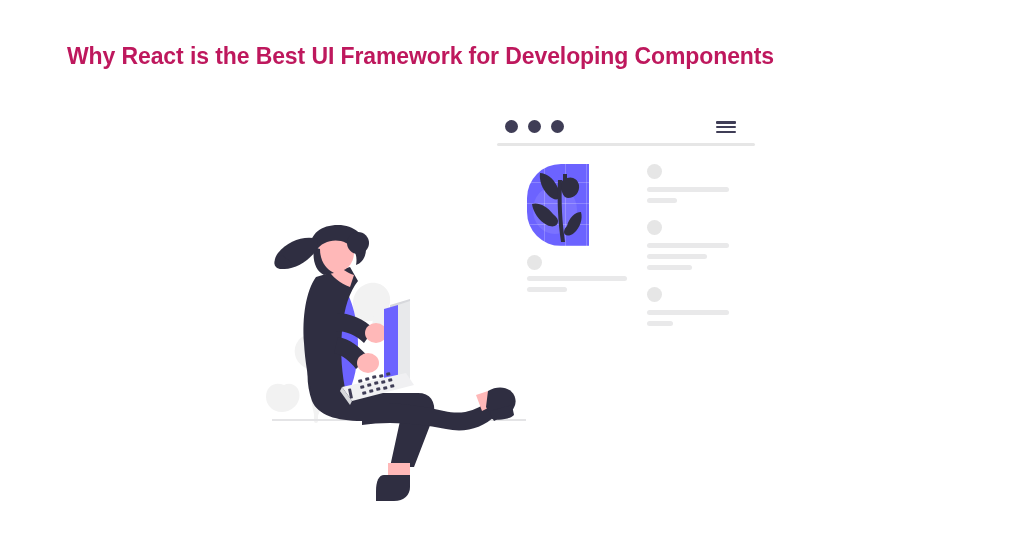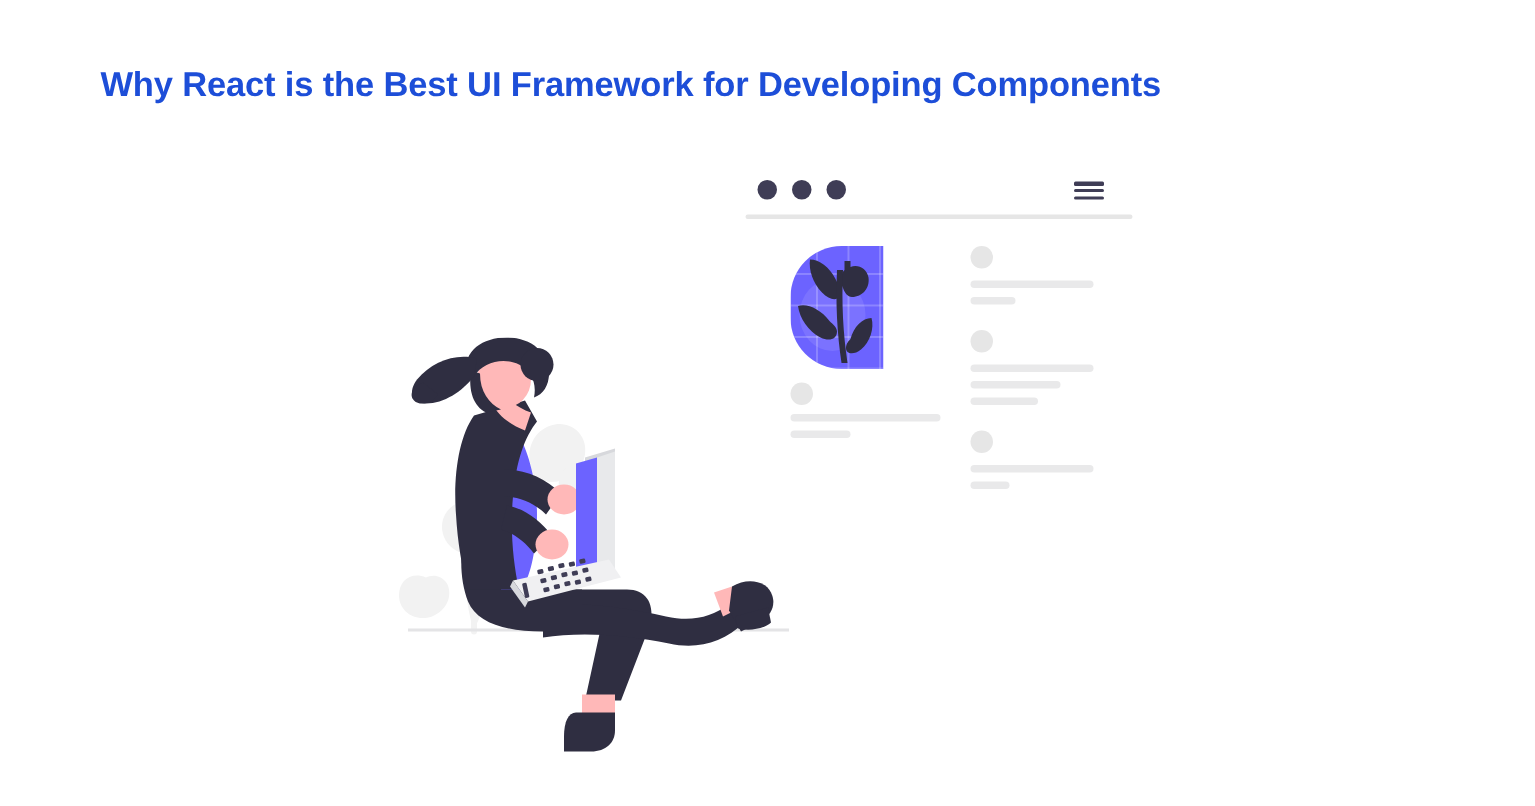--- a/index.html
+++ b/index.html
@@ -18,21 +18,21 @@
 
   
   .page-title {
     position: absolute;
     top: 43px;
     left: 0;
     width: 841px;
     text-align: center;
     font-size: 23px;
     font-weight: bold;
-    color: #1d4ed8;
+    color: #be185d;
     letter-spacing: -0.1px;
     white-space: nowrap;
   }
 
   
   .browser-mock {
     position: absolute;
     left: 497px;
     top: 112px;
     width: 258px;

